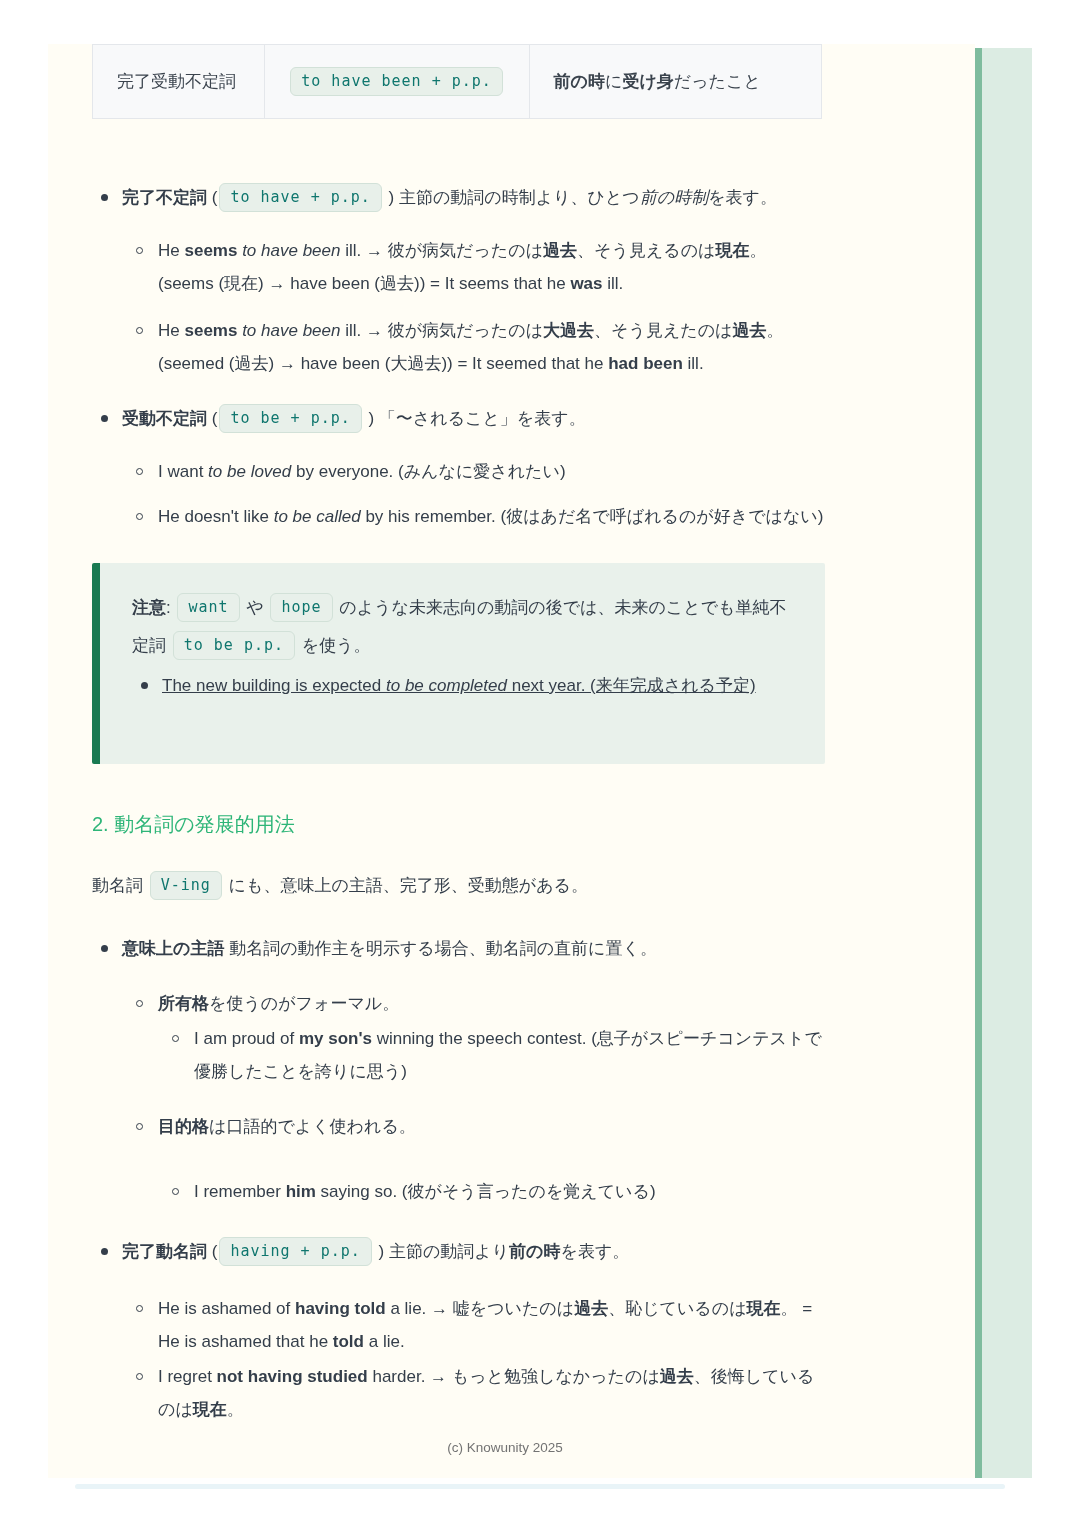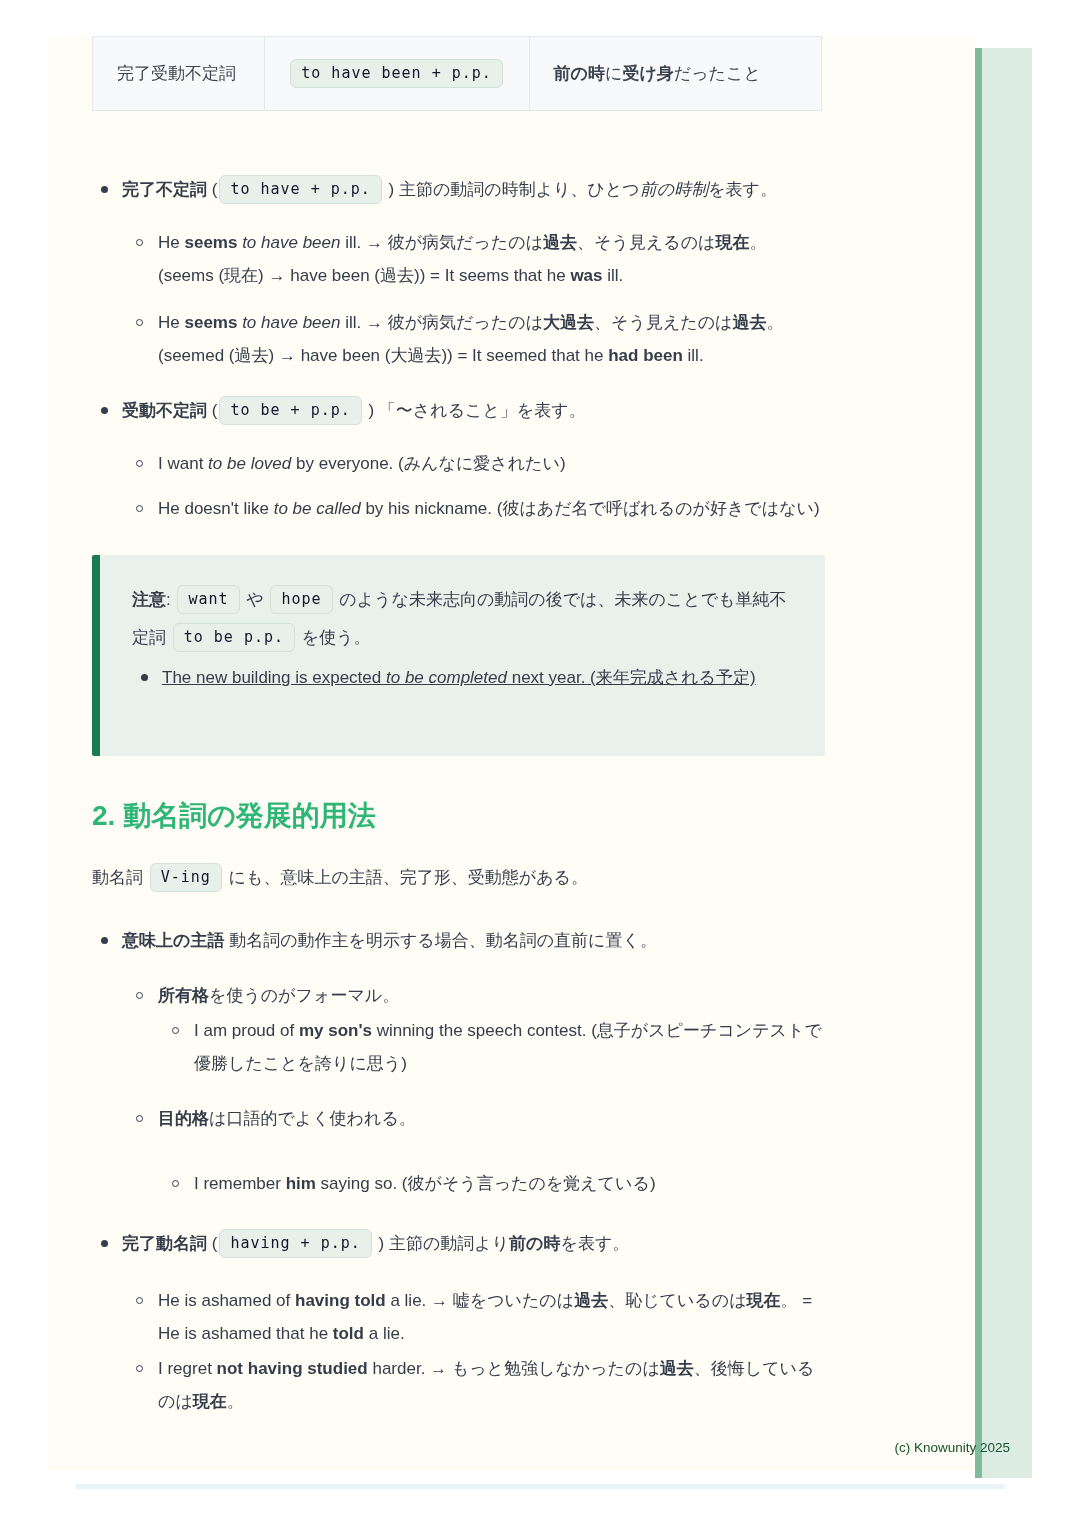--- a/index.html
+++ b/index.html
@@ -1,20 +1,20 @@
 <!DOCTYPE html>
 <html><head>
 <meta charset="utf-8">
 <style>
   * { margin:0; padding:0; box-sizing:border-box; }
   html,body { width:1080px; height:1528px; background:#ffffff; overflow:hidden;
     font-family:"Liberation Sans","DejaVu Sans",sans-serif; }
   .canvas { position:relative; width:1080px; height:1528px; background:#ffffff; }
 
-  .page { position:absolute; left:48px; top:36px; width:927px; height:1434px;
+  .page { position:absolute; left:48px; top:44px; width:927px; height:1434px;
     background:#fffdf5; }
   .side-strip { position:absolute; left:975px; top:48px; width:57px; height:1430px;
     background:#dcece3; border-left:7px solid #7fbc9e; }
   .next-page-hint { position:absolute; left:75px; top:1484px; width:930px; height:5px;
     background:#e9f4f8; border-radius:3px; }
 
   .content { padding-left:44px; width:777px; color:#343e4a; font-size:17px; }
 
   
   .trow { display:flex; width:730px; }
@@ -34,51 +34,51 @@
   .l1 > .marker { left:9px;  background:#343e4a; }
   .l2 > .marker { left:44px; border:1.5px solid #343e4a; background:transparent; }
   .l3 > .marker { left:80px; border:1.5px solid #343e4a; background:transparent; }
   .nb > .marker { left:9px;  background:#343e4a; }
 
   .seg-b { font-weight:bold; }
   .seg-i { font-style:italic; }
   .chip { display:inline-block; background:#e8f0ea; border:1px solid #d2e1d8;
     border-radius:6px; padding:0 10px 1px; margin:0 2px;
     font-family:"DejaVu Sans Mono","Liberation Mono",monospace;
-    font-size:15px; letter-spacing:1px; color:#0f172a; line-height:26px;
+    font-size:15px; letter-spacing:1px; color:#0f766e; line-height:26px;
     vertical-align:1px; white-space:nowrap; }
 
   
   .group1 { margin-top:62px; }
   .m-b1   { margin-bottom:20px; }
   .m-b1s1 { margin-bottom:14px; }
   .m-b1s2 { margin-bottom:22px; }
   .m-b2   { margin-bottom:20px; }
   .m-b2s1 { margin-bottom:12px; }
 
   .note-box { margin-top:30px; width:733px; background:#e9f1eb;
     border-left:8px solid #1a7a52; border-radius:2px;
     padding:26px 28px 62px 32px; }
   .note-box .li { width:auto; }
   .note-para { line-height:38px; margin-bottom:4px; }
   .note-box .nb { position:relative; padding-left:30px; line-height:33px;text-decoration:underline; }
 
-  .h2 { margin-top:44px; font-size:28px; font-weight:bold; color:#2eb578; line-height:32px; }
+  .h2 { margin-top:44px; font-size:20px; font-weight:normal; color:#2eb578; line-height:32px; }
   .p1 { margin-top:28px; line-height:36px; }
 
   .m-g1    { margin-top:28px; margin-bottom:22px; }
   .m-g1s1  { margin-bottom:2px; }
   .m-g1s1e { margin-bottom:22px; }
   .m-g1s2  { margin-bottom:2px; }
   .m-g1s2e { margin-bottom:27px;margin-top:32px; }
   .m-g2    { margin-bottom:24px; }
   .m-g2s1  { margin-bottom:2px; }
 
-  .watermark { position:absolute; left:0; top:1440px; width:1010px; text-align:right;
-    font-size:13.5px; color:#14532d; z-index:5; }
+  .watermark { position:absolute; left:0; top:1440px; width:1010px; text-align:center;
+    font-size:13.5px; color:#737373; z-index:5; }
 </style>
 </head>
 <body>
 
 <div class="canvas">
 
   <div class="page">
     <div class="content">
 
       <div class="trow">
@@ -109,21 +109,21 @@
         <div class="li l1 m-b2">
           <span class="marker"></span>
           <span><span class="seg-b">受動不定詞</span><span> (</span><code class="chip">to be + p.p.</code><span> ) 「〜されること」を表す。</span></span>
         </div>
         <div class="li l2 m-b2s1">
           <span class="marker"></span>
           <span><span>I want </span><span class="seg-i">to be loved</span><span> by everyone. (みんなに愛されたい)</span></span>
         </div>
         <div class="li l2">
           <span class="marker"></span>
-          <span><span>He doesn't like </span><span class="seg-i">to be called</span><span> by his nickname. (彼はあだ名で呼ばれるのが好きではない)</span></span>
+          <span><span>He doesn't like </span><span class="seg-i">to be called</span><span> by his remember. (彼はあだ名で呼ばれるのが好きではない)</span></span>
         </div>
       </div>
 
       <div class="note-box">
         <div class="note-para"><span class="seg-b">注意</span><span>: </span><code class="chip">want</code><span> や </span><code class="chip">hope</code><span> のような未来志向の動詞の後では、未来のことでも単純不定詞 </span><code class="chip">to be p.p.</code><span> を使う。</span></div>
         <div class="li nb">
           <span class="marker"></span>
           <span><span>The new building is expected </span><span class="seg-i">to be completed</span><span> next year. (来年完成される予定)</span></span>
         </div>
       </div>

